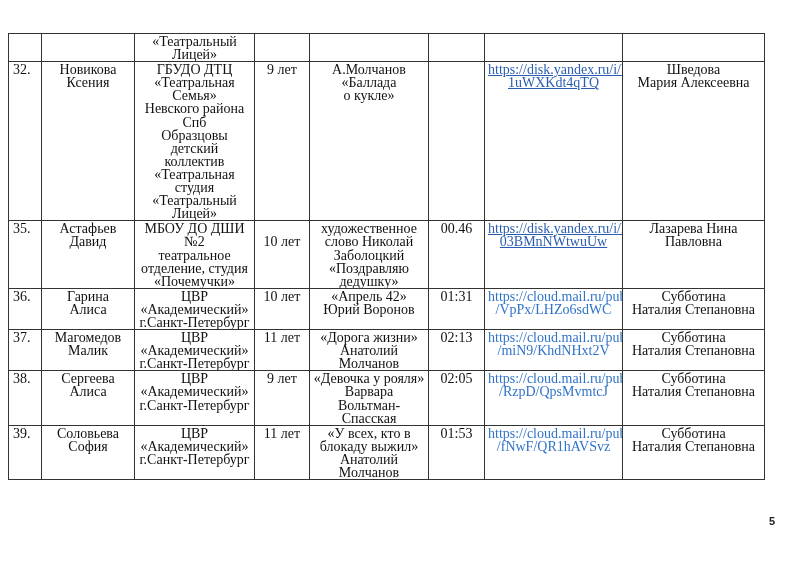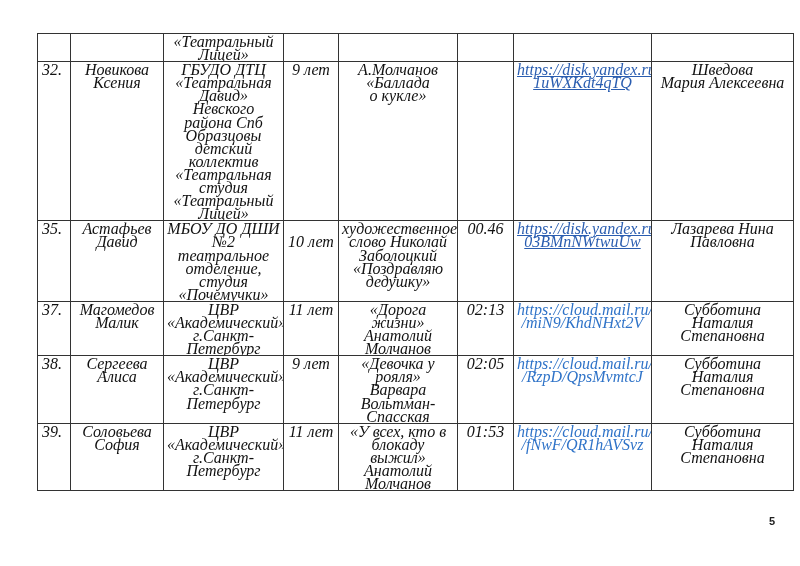--- a/index.html
+++ b/index.html
@@ -1,24 +1,24 @@
 <!DOCTYPE html>
 <html><head>
 <meta charset="utf-8">
 <style>
   html, body { margin: 0; padding: 0; }
   body {
     width: 800px; height: 566px; background: #ffffff; position: relative; overflow: hidden;
     font-family: "Liberation Serif", serif; color: #111;
   }
   table.doc {
-    position: absolute; left: 37px; top: 33px;
+    position: absolute; left: 8px; top: 33px;
     border-collapse: collapse; table-layout: fixed;
     width: 756px;
-    font-size: 16px; line-height: 13.1px; font-style: italic;
+    font-size: 14px; line-height: 13.1px;
   }
   table.doc td {
     border: 1px solid #333;
     vertical-align: top;
     text-align: center;
     padding: 1px 3px 0 3px;
     overflow: hidden;
     white-space: pre-line;
   }
   table.doc td.num { text-align: left; padding-left: 4px; }
@@ -56,21 +56,21 @@
       <td></td>
       <td></td>
       <td></td>
       <td></td>
     </tr>
 
     <tr style="height:106px">
       <td class="num">32.</td>
       <td>Новикова Ксения</td>
       <td>ГБУДО ДТЦ
-«Театральная Давид»
+«Театральная Семья»
 Невского района Спб
 Образцовы детский
 коллектив
 «Театральная студия
 «Театральный
 Лицей»</td>
       <td>9 лет</td>
       <td>А.Молчанов «Баллада
 о кукле»</td>
       <td></td>
@@ -94,20 +94,36 @@
 слово  Николай
 Заболоцкий
 «Поздравляю
 дедушку»</td>
       <td>00.46</td>
       <td class="link"><a class="yandex">https://disk.yandex.ru/i/hG
 03BMnNWtwuUw</a></td>
       <td>Лазарева Нина Павловна</td>
     </tr>
 
+    <tr style="height:40px">
+      <td class="num">36.</td>
+      <td>Гарина
+Алиса</td>
+      <td>ЦВР
+«Академический»
+г.Санкт-Петербург</td>
+      <td>10 лет</td>
+      <td>«Апрель 42»
+Юрий Воронов</td>
+      <td>01:31</td>
+      <td class="link"><a class="mail">https://cloud.mail.ru/public
+/VpPx/LHZo6sdWC</a></td>
+      <td>Субботина
+Наталия Степановна</td>
+    </tr>
 
     <tr style="height:39px">
       <td class="num">37.</td>
       <td>Магомедов
 Малик</td>
       <td>ЦВР
 «Академический»
 г.Санкт-Петербург</td>
       <td>11 лет</td>
       <td>«Дорога жизни»

